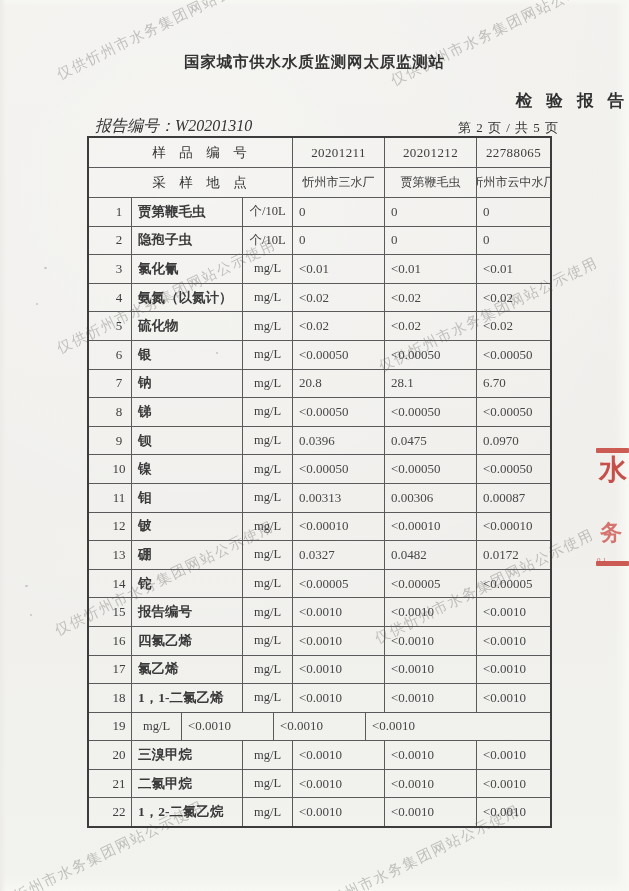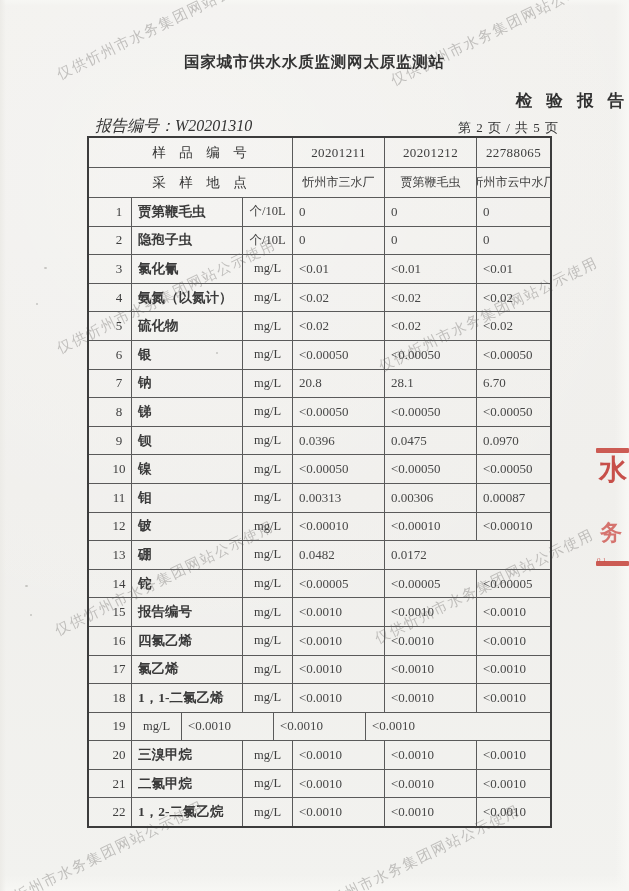--- a/index.html
+++ b/index.html
@@ -228,20 +228,21 @@
       <div class="cell c-unit">mg/L</div>
       <div class="cell c-val">&lt;0.00010</div>
       <div class="cell c-val">&lt;0.00010</div>
       <div class="cell c-val-last">&lt;0.00010</div>
     </div>
 
     <div class="trow drow">
       <div class="cell c-no">13</div>
       <div class="cell c-item">硼</div>
       <div class="cell c-unit">mg/L</div>
+      <div class="cell c-val">0.0327</div>
       <div class="cell c-val">0.0482</div>
       <div class="cell c-val-last">0.0172</div>
     </div>
 
     <div class="trow drow">
       <div class="cell c-no">14</div>
       <div class="cell c-item">铊</div>
       <div class="cell c-unit">mg/L</div>
       <div class="cell c-val">&lt;0.00005</div>
       <div class="cell c-val">&lt;0.00005</div>

